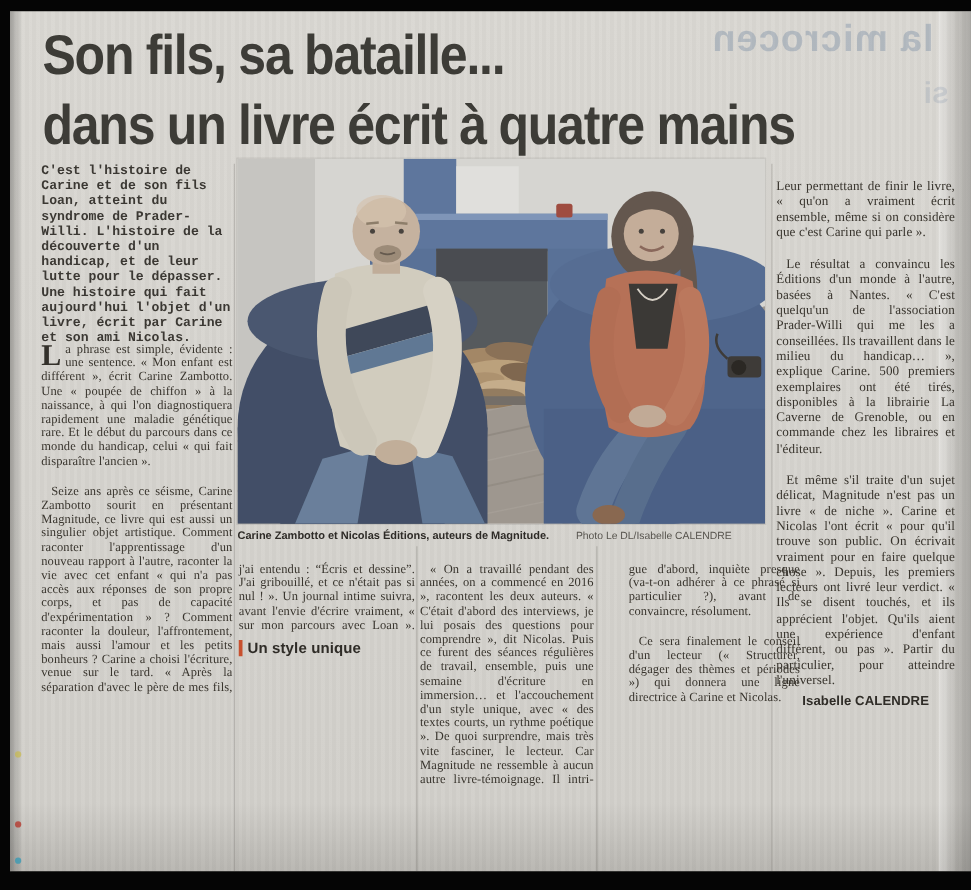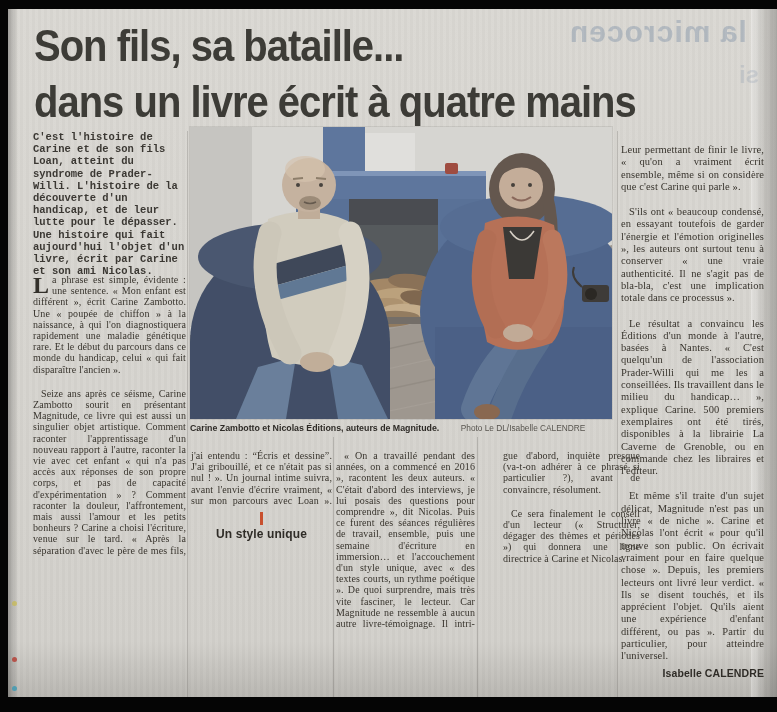--- a/index.html
+++ b/index.html
@@ -27,23 +27,23 @@
   .col p.indent{text-indent:8px;}
   .col p.cont{text-align-last:justify;}
   .dropcap{float:left;font-weight:bold;font-size:24px;line-height:20px;padding:1px 3px 0 0;
            font-family:"Liberation Serif",serif;color:#33302a;}
   #col1{left:25px;top:252px;width:153px;height:432px;}
   #col2{left:183px;top:428px;width:141px;height:262px;}
   #col3{left:328px;top:428px;width:139px;height:262px;}
   #col4{left:471px;top:428px;width:137px;height:262px;padding-left:24px;}
   #col5{left:613px;top:122px;width:143px;height:566px;font-size:10.5px;line-height:12.3px;}
   .subhead{display:flex;align-items:center;gap:4px;margin:6px 0 5px 0;
-           font-family:"Liberation Sans",sans-serif;font-weight:bold;font-size:12px;color:#2f2c27;flex-direction:column;}
+           font-family:"Liberation Sans",sans-serif;font-weight:bold;font-size:12px;color:#2f2c27;}
   .subhead .bar{width:3px;height:13px;background:#c8502e;flex:0 0 auto;}
-  .byline{text-align:right;font-family:"Liberation Sans",sans-serif;font-weight:bold;
+  .byline{text-align:center;font-family:"Liberation Sans",sans-serif;font-weight:bold;
           font-size:10.5px;color:#2f2c27;margin-top:4px;}
   .photo{position:absolute;left:182px;top:118px;width:422px;height:292px;
          background:#cfcec9;box-shadow:0 0 0 1px rgba(0,0,0,0.08);}
   .photo svg{display:block;filter:saturate(0.78) contrast(0.93) brightness(1.02);}
   .caption{position:absolute;left:182px;top:414px;width:424px;font-size:8.8px;line-height:10px;color:#2e2b27;}
   .cap-bold{font-weight:bold;}
   .cap-credit{font-weight:normal;color:#57544e;font-size:8.3px;padding-left:19px;}
   .colrule{position:absolute;width:1px;background:rgba(90,88,82,0.25);}
   .dot{position:absolute;width:5px;height:5px;border-radius:50%;}
   .edgeband{position:absolute;left:0;top:0;width:10px;height:100%;
@@ -191,21 +191,20 @@
       <p class="indent cont">« On a travaillé pendant des années, on a commencé en 2016 », racontent les deux auteurs. « C'était d'abord des interviews, je lui posais des questions pour comprendre », dit Nicolas. Puis ce furent des séances régulières de travail, ensemble, puis une semaine d'écriture en immersion… et l'accouchement d'un style unique, avec « des textes courts, un rythme poétique ». De quoi surprendre, mais très vite fasciner, le lecteur. Car Magnitude ne ressemble à aucun autre livre-témoignage. Il intri-</p>
     </div>
 
     <div id="col4" class="col">
       <p>gue d'abord, inquiète presque (va-t-on adhérer à ce phrasé si particulier ?), avant de convaincre, résolument.</p>
       <p class="indent">Ce sera finalement le conseil d'un lecteur (« Structurer, dégager des thèmes et périodes ») qui donnera une ligne directrice à Carine et Nicolas.</p>
     </div>
 
     <div id="col5" class="col">
       <p>Leur permettant de finir le livre, « qu'on a vraiment écrit ensemble, même si on considère que c'est Carine qui parle ».</p>
-      <p class="indent">S'ils ont « beaucoup condensé, en essayant toutefois de garder l'énergie et l'émotion originelles », les auteurs ont surtout tenu à conserver « une vraie authenticité. Il ne s'agit pas de bla-bla, c'est une implication totale dans ce processus ».</p>
       <p class="indent">Le résultat a convaincu les Éditions d'un monde à l'autre, basées à Nantes. « C'est quelqu'un de l'association Prader-Willi qui me les a conseillées. Ils travaillent dans le milieu du handicap… », explique Carine. 500 premiers exemplaires ont été tirés, disponibles à la librairie La Caverne de Grenoble, ou en commande chez les libraires et l'éditeur.</p>
       <p class="indent">Et même s'il traite d'un sujet délicat, Magnitude n'est pas un livre « de niche ». Carine et Nicolas l'ont écrit « pour qu'il trouve son public. On écrivait vraiment pour en faire quelque chose ». Depuis, les premiers lecteurs ont livré leur verdict. « Ils se disent touchés, et ils apprécient l'objet. Qu'ils aient une expérience d'enfant différent, ou pas ». Partir du particulier, pour atteindre l'universel.</p>
       <div class="byline">Isabelle CALENDRE</div>
     </div>
 
     <div class="dot" style="left:4px;top:592px;background:#c9b93a;opacity:.6"></div>
     <div class="dot" style="left:4px;top:648px;background:#b43a30;opacity:.8"></div>
     <div class="dot" style="left:4px;top:677px;background:#3a9ab4;opacity:.8"></div>
   </div>
 </div>

